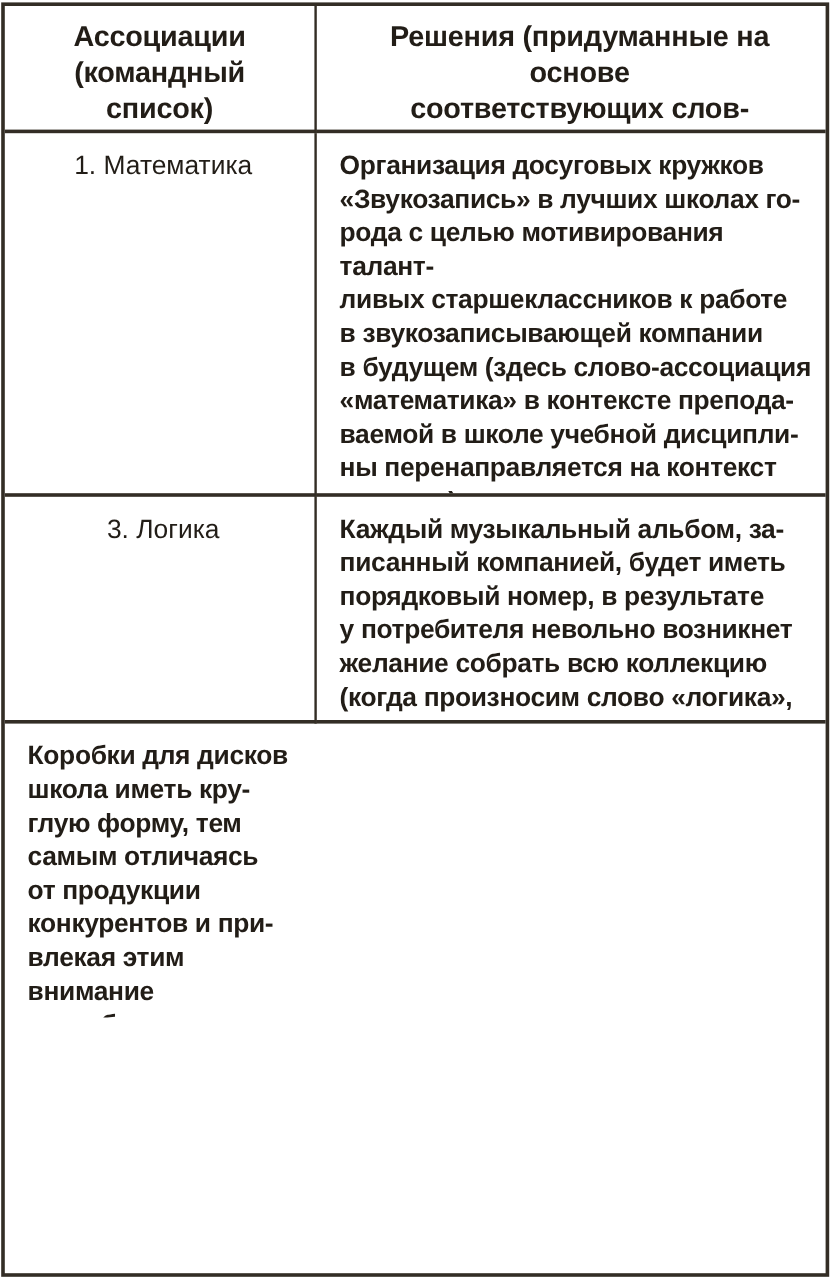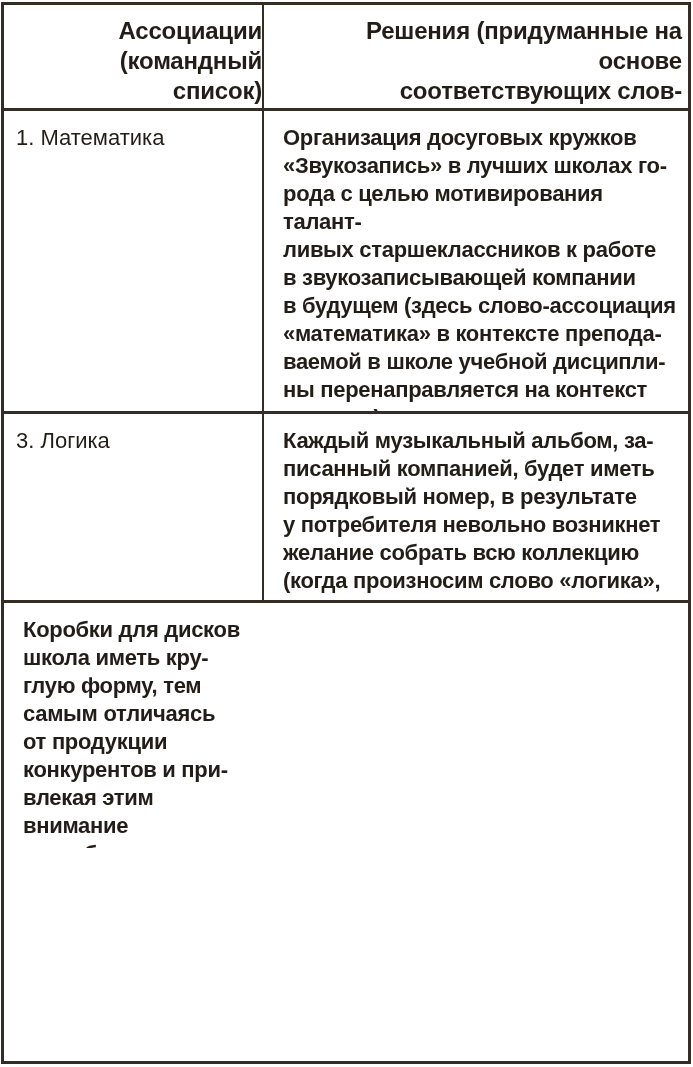--- a/index.html
+++ b/index.html
@@ -27,29 +27,30 @@
     grid-template-columns: 260px 1fr;
     grid-template-rows: 106px 303px 189px 245px 1fr;
     background: #ffffff;
   }
   .cell {
     box-sizing: border-box;
     overflow: hidden;
   }
   .col-left {
     border-right: 2px solid #332d25;
+    text-align: center;
   }
   .row-line {
     border-bottom: 3px solid #332d25;
   }
   .header-cell {
     font-weight: bold;
     font-size: 24px;
     line-height: 30px;
-    text-align: right;
+    text-align: center;
     padding-top: 11px;
     white-space: pre-line;
     letter-spacing: -0.2px;
   }
   .header-cell.col-right {
     padding-left: 20px;
     padding-right: 6px;
   }
   .assoc-cell {
     font-size: 22px;

